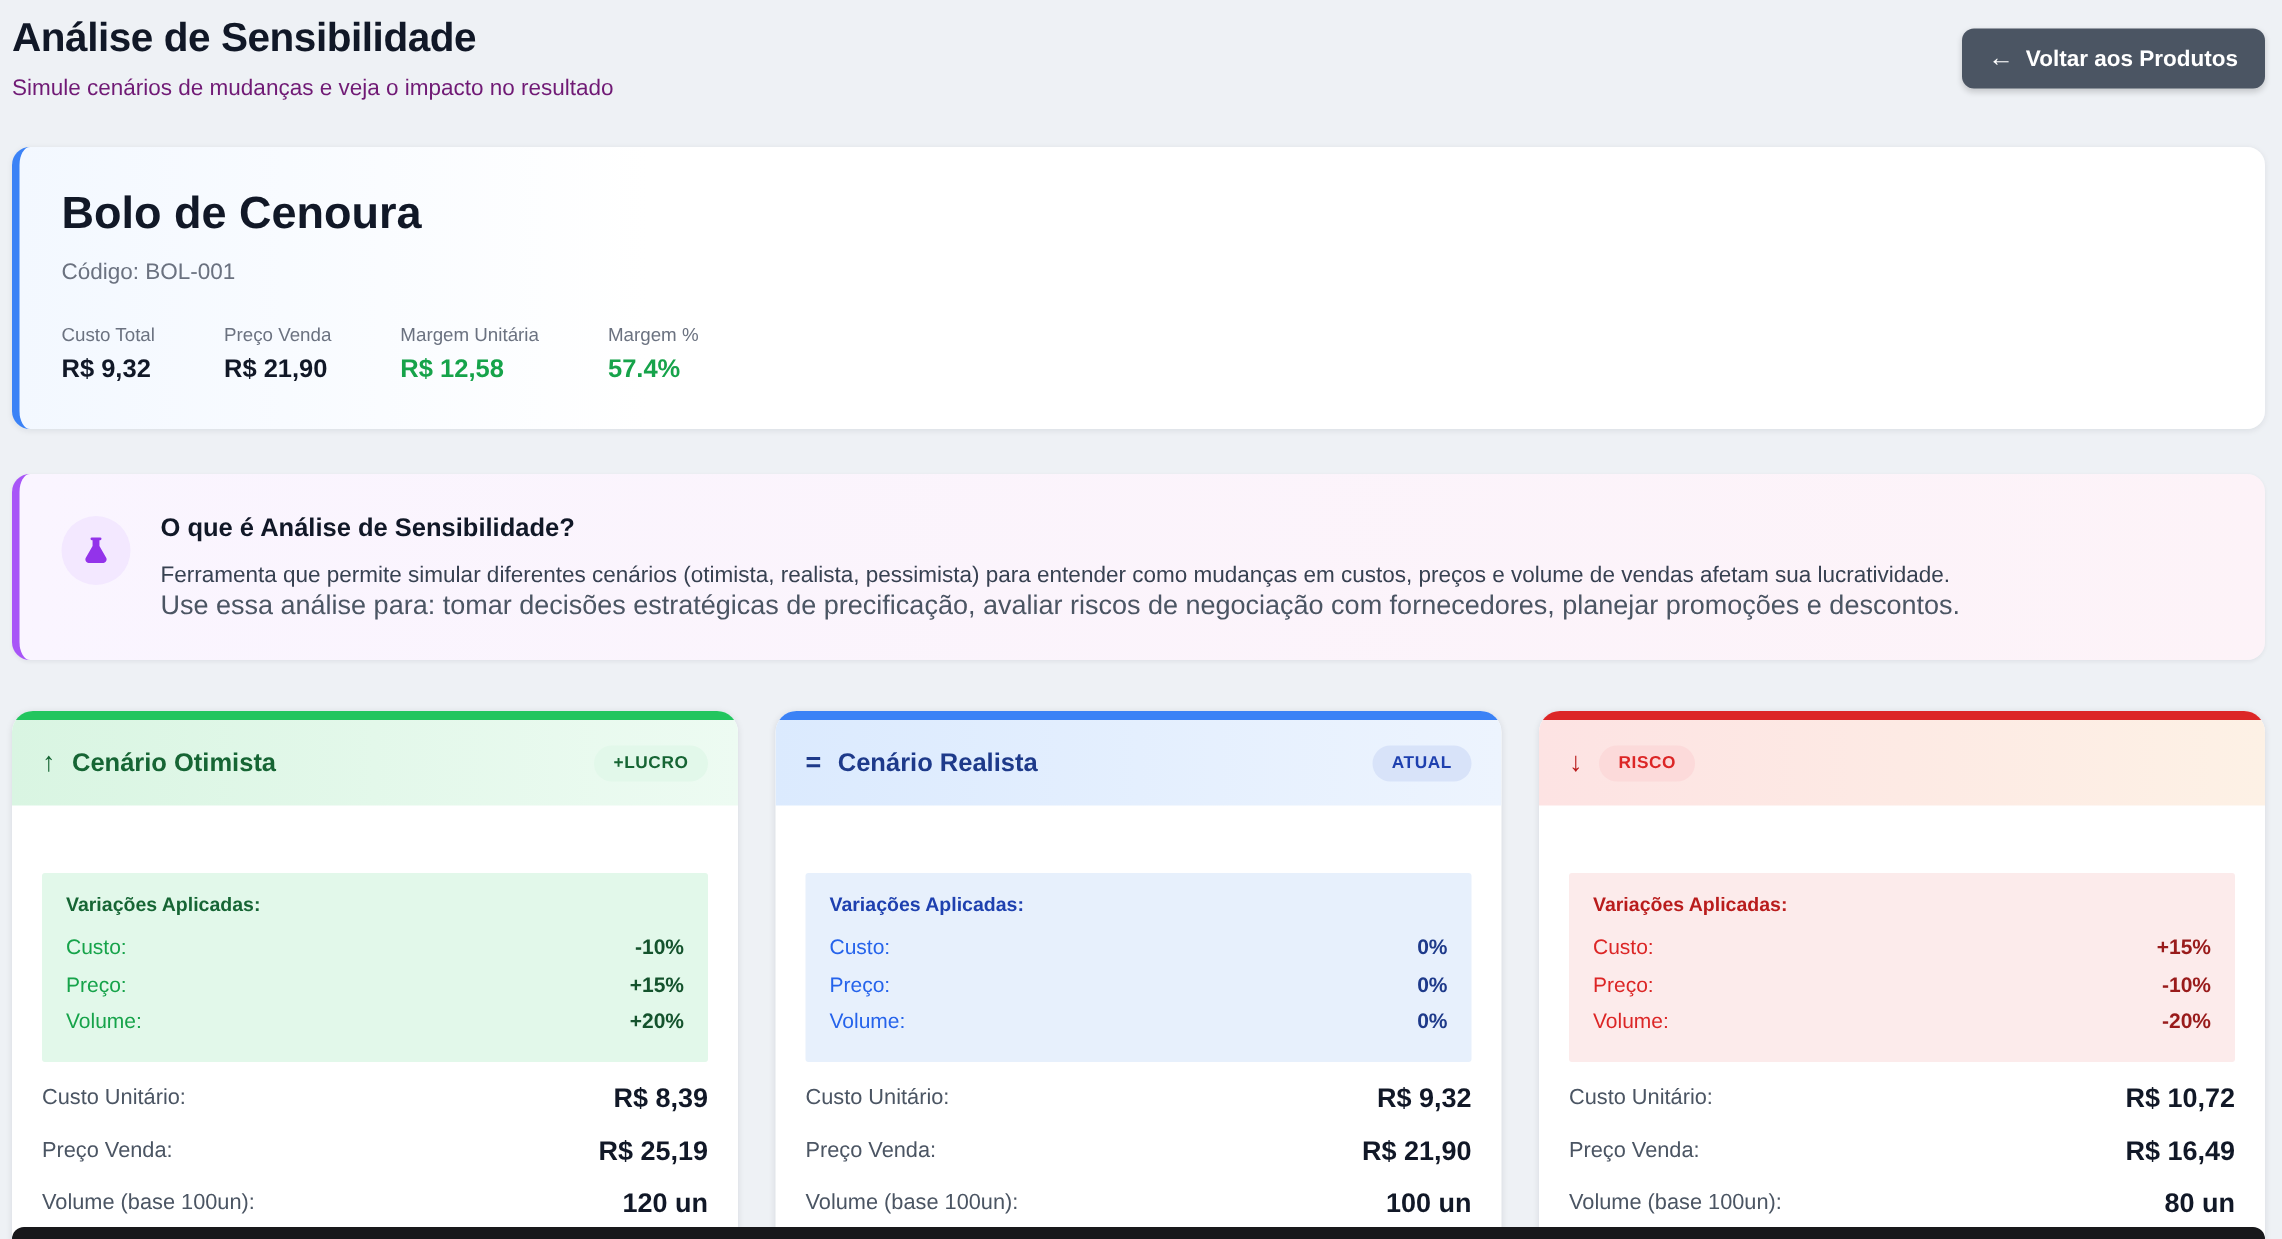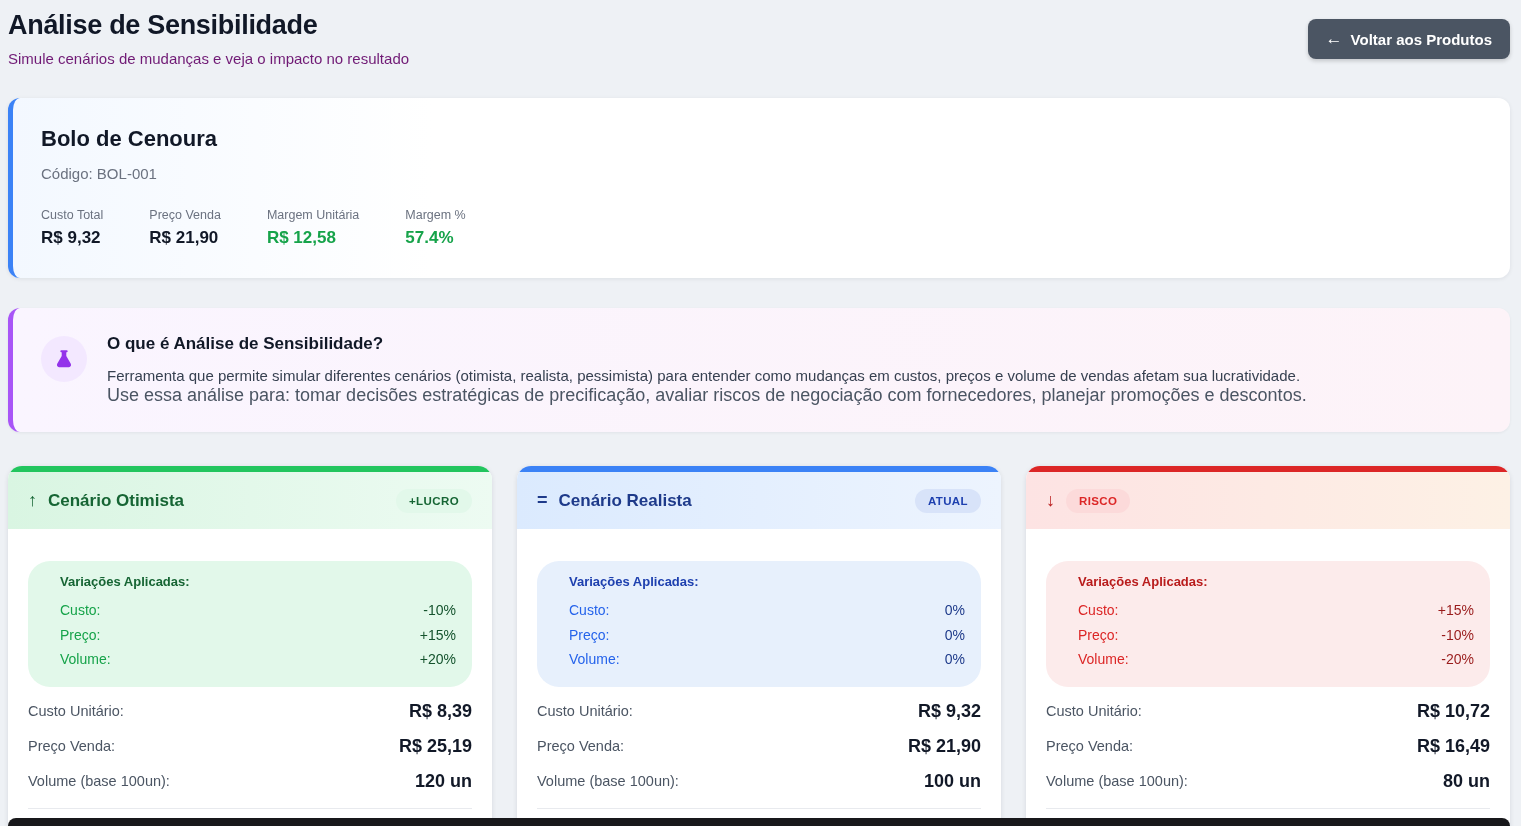--- a/index.html
+++ b/index.html
@@ -28,21 +28,21 @@
 
   
   .product-card {
     margin-top:31px;
     background:linear-gradient(90deg,#f3f8ff 0%,#ffffff 28%);
     border-left:5px solid #3b82f6;
     border-radius:12px;
     box-shadow:0 1px 4px rgba(15,23,42,.08);
     padding:28px 28px 30px 28px;
   }
-  .product-name { font-size:22px; font-weight:bold; color:#111827; }
+  .product-name { font-size:30px; font-weight:bold; color:#111827; }
   .product-code { margin-top:13px; font-size:15px; color:#6b7280; }
   .product-metrics { margin-top:26px; display:flex; gap:46px; }
   .metric .m-label { font-size:12.5px; color:#6b7280; }
   .metric .m-value { margin-top:6px; font-size:17px; font-weight:bold; color:#111827; }
   .metric .m-value.green { color:#16a34a; }
 
   
   .info-box {
     margin-top:30px;
     background:linear-gradient(90deg,#faf5ff 0%,#fdf3f8 100%);
@@ -69,24 +69,24 @@
   }
   .strip { height:6px; }
   .card-header { display:flex; align-items:center; padding:16px 20px; height:57px; }
   .card-header .sc-icon { font-size:18px; font-weight:bold; margin-right:11px; }
   .card-header .sc-title { font-size:17px; font-weight:bold; flex:1; }
   .badge {
     font-size:11.5px; font-weight:bold; letter-spacing:.4px;
     padding:6px 13px; border-radius:999px; white-space:nowrap;
   }
   .card-body { padding:20px; }
-  .variations { margin-top:12px; border-radius:22px; padding:13px 16px 15px 32px; }
+  .variations { margin-top:25px; border-radius:2px; padding:13px 16px 15px 16px; }
   .var-title { font-size:13px; font-weight:bold; margin-bottom:9px; }
   .var-row { display:flex; justify-content:space-between; font-size:14px; line-height:24.5px; }
-  .var-row .var-val { font-weight:normal; }
+  .var-row .var-val { font-weight:bold; }
   .metric-row { display:flex; justify-content:space-between; align-items:center; margin-top:14px; }
   .metric-row:first-of-type { margin-top:18px; }
   .metric-row .r-label { font-size:14.5px; color:#4b5563; }
   .metric-row .r-value { font-size:18px; font-weight:bold; color:#111827; }
   .divider { border:none; border-top:1px solid #e8eaee; margin:16px 0 14px 0; }
   .margin-row { display:flex; justify-content:space-between; align-items:center; }
   .margin-row .mg-label { font-size:16px; font-weight:bold; color:#111827; }
   .margin-row .mg-value { font-size:17px; font-weight:bold; }
 
   

